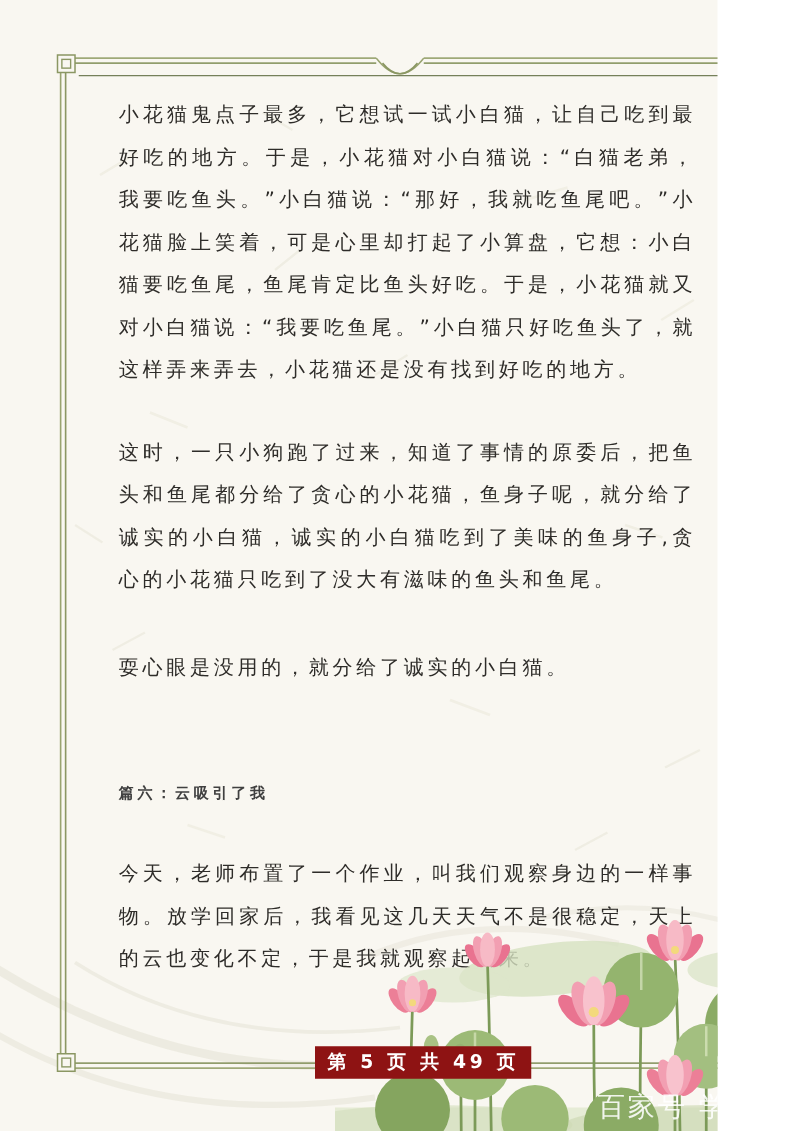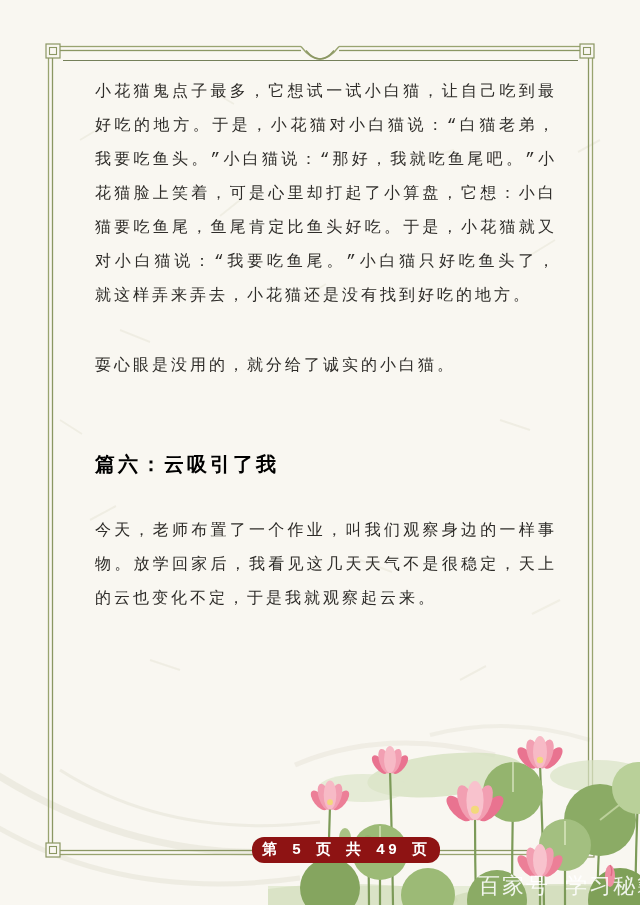--- a/index.html
+++ b/index.html
@@ -1,29 +1,29 @@
 <!DOCTYPE html>
 <html><head>
 <meta charset="utf-8">
 <style>
   html,body{margin:0;padding:0;}
   body{width:640px;height:905px;overflow:hidden;font-family:"DejaVu Sans",sans-serif;}
-  .page{position:relative;width:640px;height:905px;background:#f9f7f1;overflow:hidden;font-family:Liberation Mono, monospace;}
+  .page{position:relative;width:574px;height:905px;background:#f9f7f1;overflow:hidden;}
   .texture{position:absolute;inset:0;z-index:0;pointer-events:none;}
   .frame{position:absolute;inset:0;z-index:1;pointer-events:none;}
   .content{position:absolute;left:95px;top:75px;width:462px;z-index:2;color:#2e2c29;
            font-size:16px;line-height:34px;letter-spacing:3px;text-align:justify;word-break:break-all;}
   .content p{margin:0;}
   .p-gap-sm{margin-top:32px !important;}
   .p-gap-md{margin-top:36px !important;}
   .p-gap-after-title{margin-top:31px !important;}
-  .section-title{margin-top:66px !important;color:#000000;font-weight:bold;font-size:20px;letter-spacing:3px;line-height:34px;}
+  .section-title{margin-top:66px !important;color:#404040;font-weight:bold;font-size:12px;letter-spacing:3px;line-height:34px;}
   .lotus{position:absolute;left:268px;top:728px;width:372px;height:177px;z-index:3;pointer-events:none;}
   .badge{position:absolute;left:252px;top:837px;z-index:4;background:#8e1313;color:#ffffff;
-         font-size:15px;font-weight:bold;letter-spacing:3px;padding:3px 10px 4px 10px;white-space:nowrap;border-radius:12px;}
+         font-size:15px;font-weight:bold;letter-spacing:3px;padding:3px 10px 4px 10px;white-space:nowrap;}
   .watermark{position:absolute;left:478px;top:871px;z-index:5;color:rgba(255,255,255,0.88);
              font-size:22px;letter-spacing:2px;white-space:nowrap;}
 </style>
 </head>
 <body>
 
 <div class="page">
 
   <svg class="texture" width="640" height="905" viewBox="0 0 640 905">
     <g stroke="#efede2" stroke-width="2" fill="none" opacity="0.9">
@@ -68,20 +68,21 @@
       <rect x="583.5" y="47.5" width="7" height="7" fill="none" stroke="#8b9763" stroke-width="1.1"></rect>
       <rect x="46" y="843" width="14" height="14" fill="#f9f7f1" stroke="#8b9763" stroke-width="1.2"></rect>
       <rect x="49.5" y="846.5" width="7" height="7" fill="none" stroke="#8b9763" stroke-width="1.1"></rect>
       <rect x="580" y="843" width="14" height="14" fill="#f9f7f1" stroke="#8b9763" stroke-width="1.2"></rect>
       <rect x="583.5" y="846.5" width="7" height="7" fill="none" stroke="#8b9763" stroke-width="1.1"></rect>
     </g>
   </svg>
 
   <div class="content">
     <p>小花猫鬼点子最多，它想试一试小白猫，让自己吃到最好吃的地方。于是，小花猫对小白猫说：“白猫老弟，我要吃鱼头。”小白猫说：“那好，我就吃鱼尾吧。”小花猫脸上笑着，可是心里却打起了小算盘，它想：小白猫要吃鱼尾，鱼尾肯定比鱼头好吃。于是，小花猫就又对小白猫说：“我要吃鱼尾。”小白猫只好吃鱼头了，就这样弄来弄去，小花猫还是没有找到好吃的地方。</p>
+    <p class="p-gap-sm">这时，一只小狗跑了过来，知道了事情的原委后，把鱼头和鱼尾都分给了贪心的小花猫，鱼身子呢，就分给了诚实的小白猫，诚实的小白猫吃到了美味的鱼身子,贪心的小花猫只吃到了没大有滋味的鱼头和鱼尾。</p>
     <p class="p-gap-md">耍心眼是没用的，就分给了诚实的小白猫。</p>
     <p class="section-title">篇六：云吸引了我</p>
     <p class="p-gap-after-title">今天，老师布置了一个作业，叫我们观察身边的一样事物。放学回家后，我看见这几天天气不是很稳定，天上的云也变化不定，于是我就观察起云来。</p>
   </div>
 
   <svg class="lotus" width="372" height="177" viewBox="0 0 372 177">
 
     <ellipse cx="177" cy="47" rx="78" ry="21" fill="#d6e1c0" opacity="0.8" transform="rotate(-6 177 47)"></ellipse>
     <ellipse cx="95" cy="60" rx="45" ry="14" fill="#dde6cb" opacity="0.7"></ellipse>
     <ellipse cx="330" cy="48" rx="48" ry="16" fill="#d9e3c4" opacity="0.7"></ellipse>

